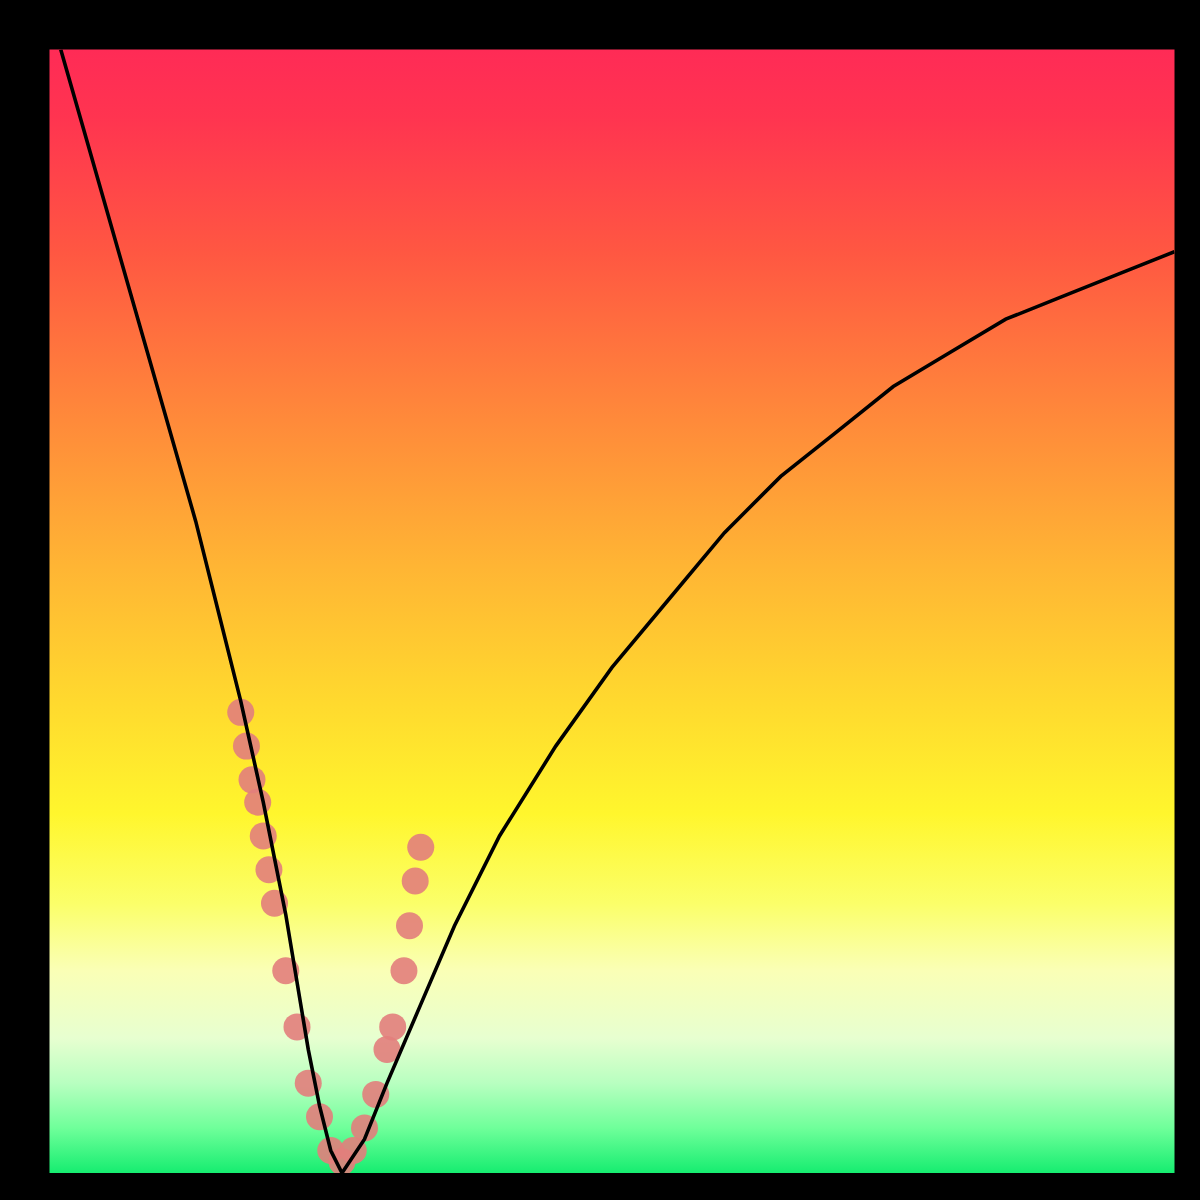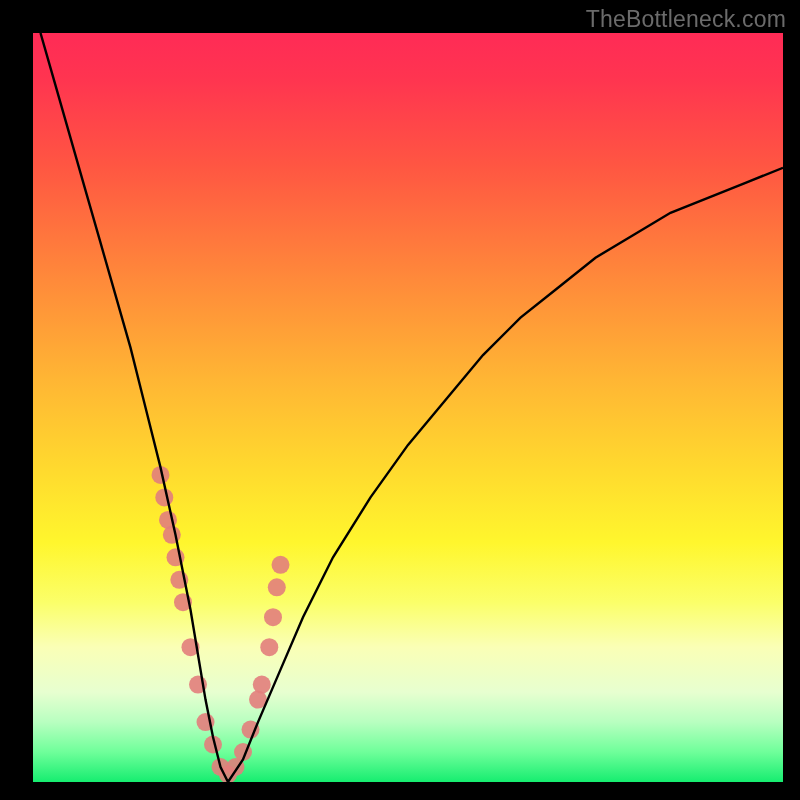--- a/index.html
+++ b/index.html
@@ -92,15 +92,14 @@
           <circle cx="236.3" cy="614.2" r="9" fill="#e27e7c" fill-opacity="0.9"></circle>
           <circle cx="240.0" cy="584.2" r="9" fill="#e27e7c" fill-opacity="0.9"></circle>
           <circle cx="243.8" cy="554.3" r="9" fill="#e27e7c" fill-opacity="0.9"></circle>
           <circle cx="247.5" cy="531.8" r="9" fill="#e27e7c" fill-opacity="0.9"></circle>
         </g>
       <path id="curve-path" fill="none" stroke="#000" stroke-width="2.4" d="M7.5 0.0 L22.5 52.4 L37.5 104.9 L52.5 157.3 L67.5 209.7 L82.5 262.1 L97.5 314.6 L112.5 374.5 L127.5 434.4 L142.5 501.8 L150.0 539.3 L157.5 576.7 L165.0 621.7 L172.5 666.6 L180.0 704.1 L187.5 734.0 L195.0 749.0 L210.0 726.5 L225.0 689.1 L247.5 636.6 L270.0 584.2 L300.0 524.3 L337.5 464.4 L375.0 411.9 L412.5 367.0 L450.0 322.1 L487.5 284.6 L525.0 254.7 L562.5 224.7 L600.0 202.2 L637.5 179.8 L675.0 164.8 L712.5 149.8 L750.0 134.8"></path>
     </svg>
 
   </div>
 
-  <div class="watermark">TheBottleneck.com</div>
 
 </div>
 
 </body></html>

